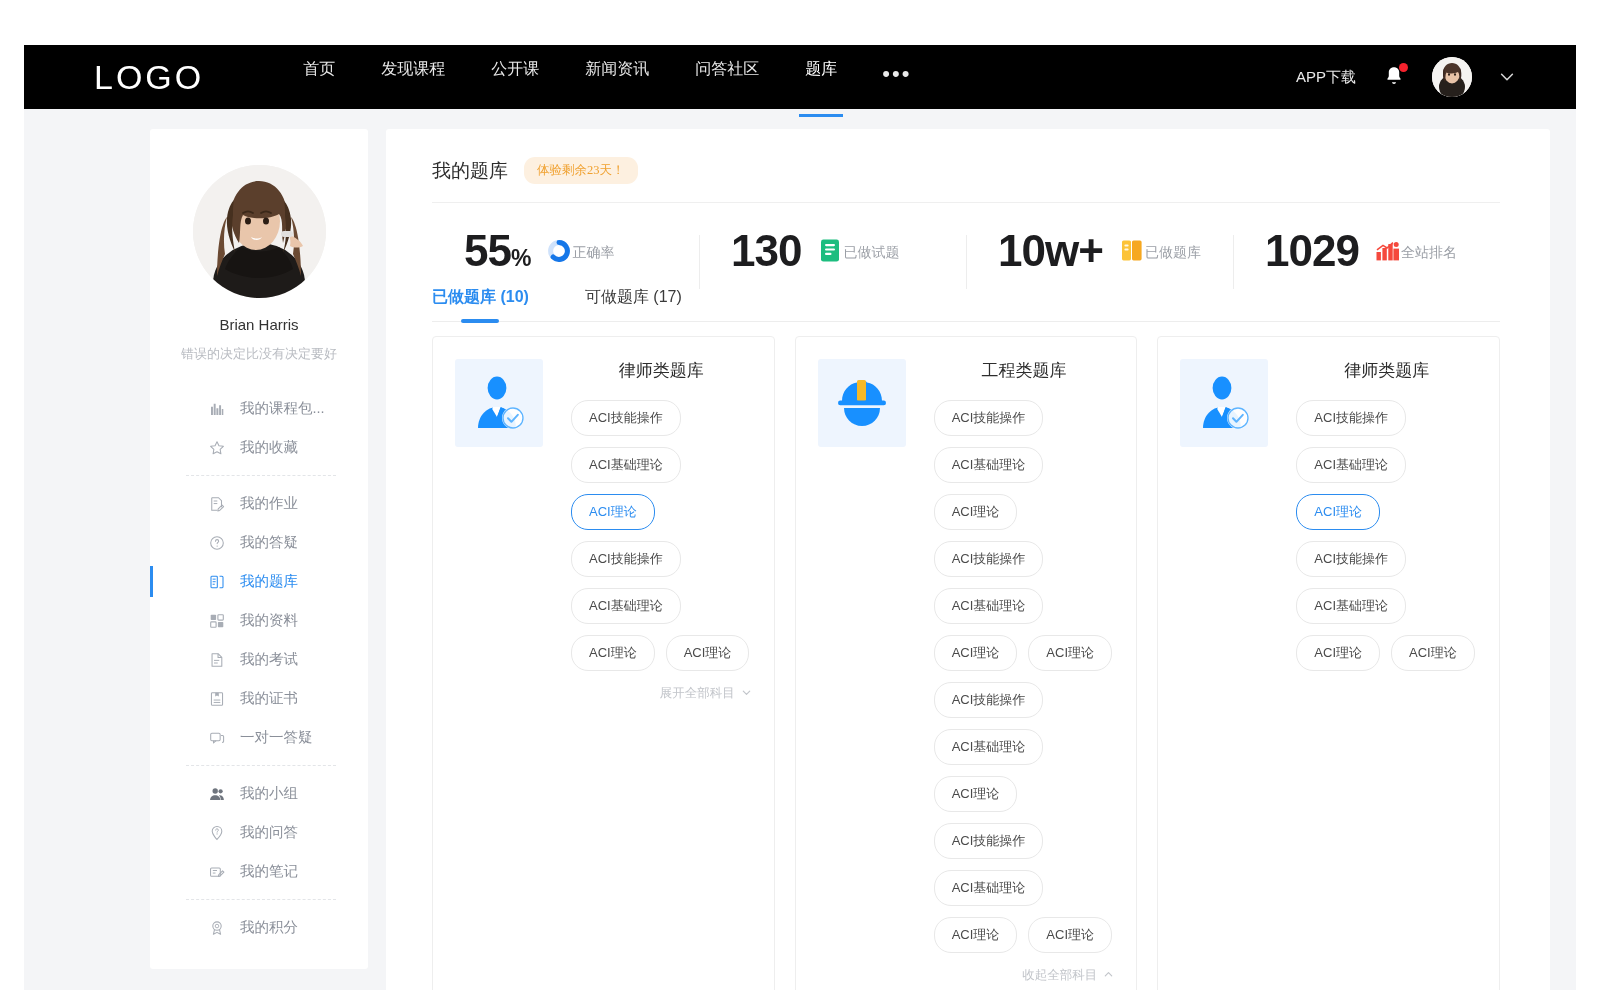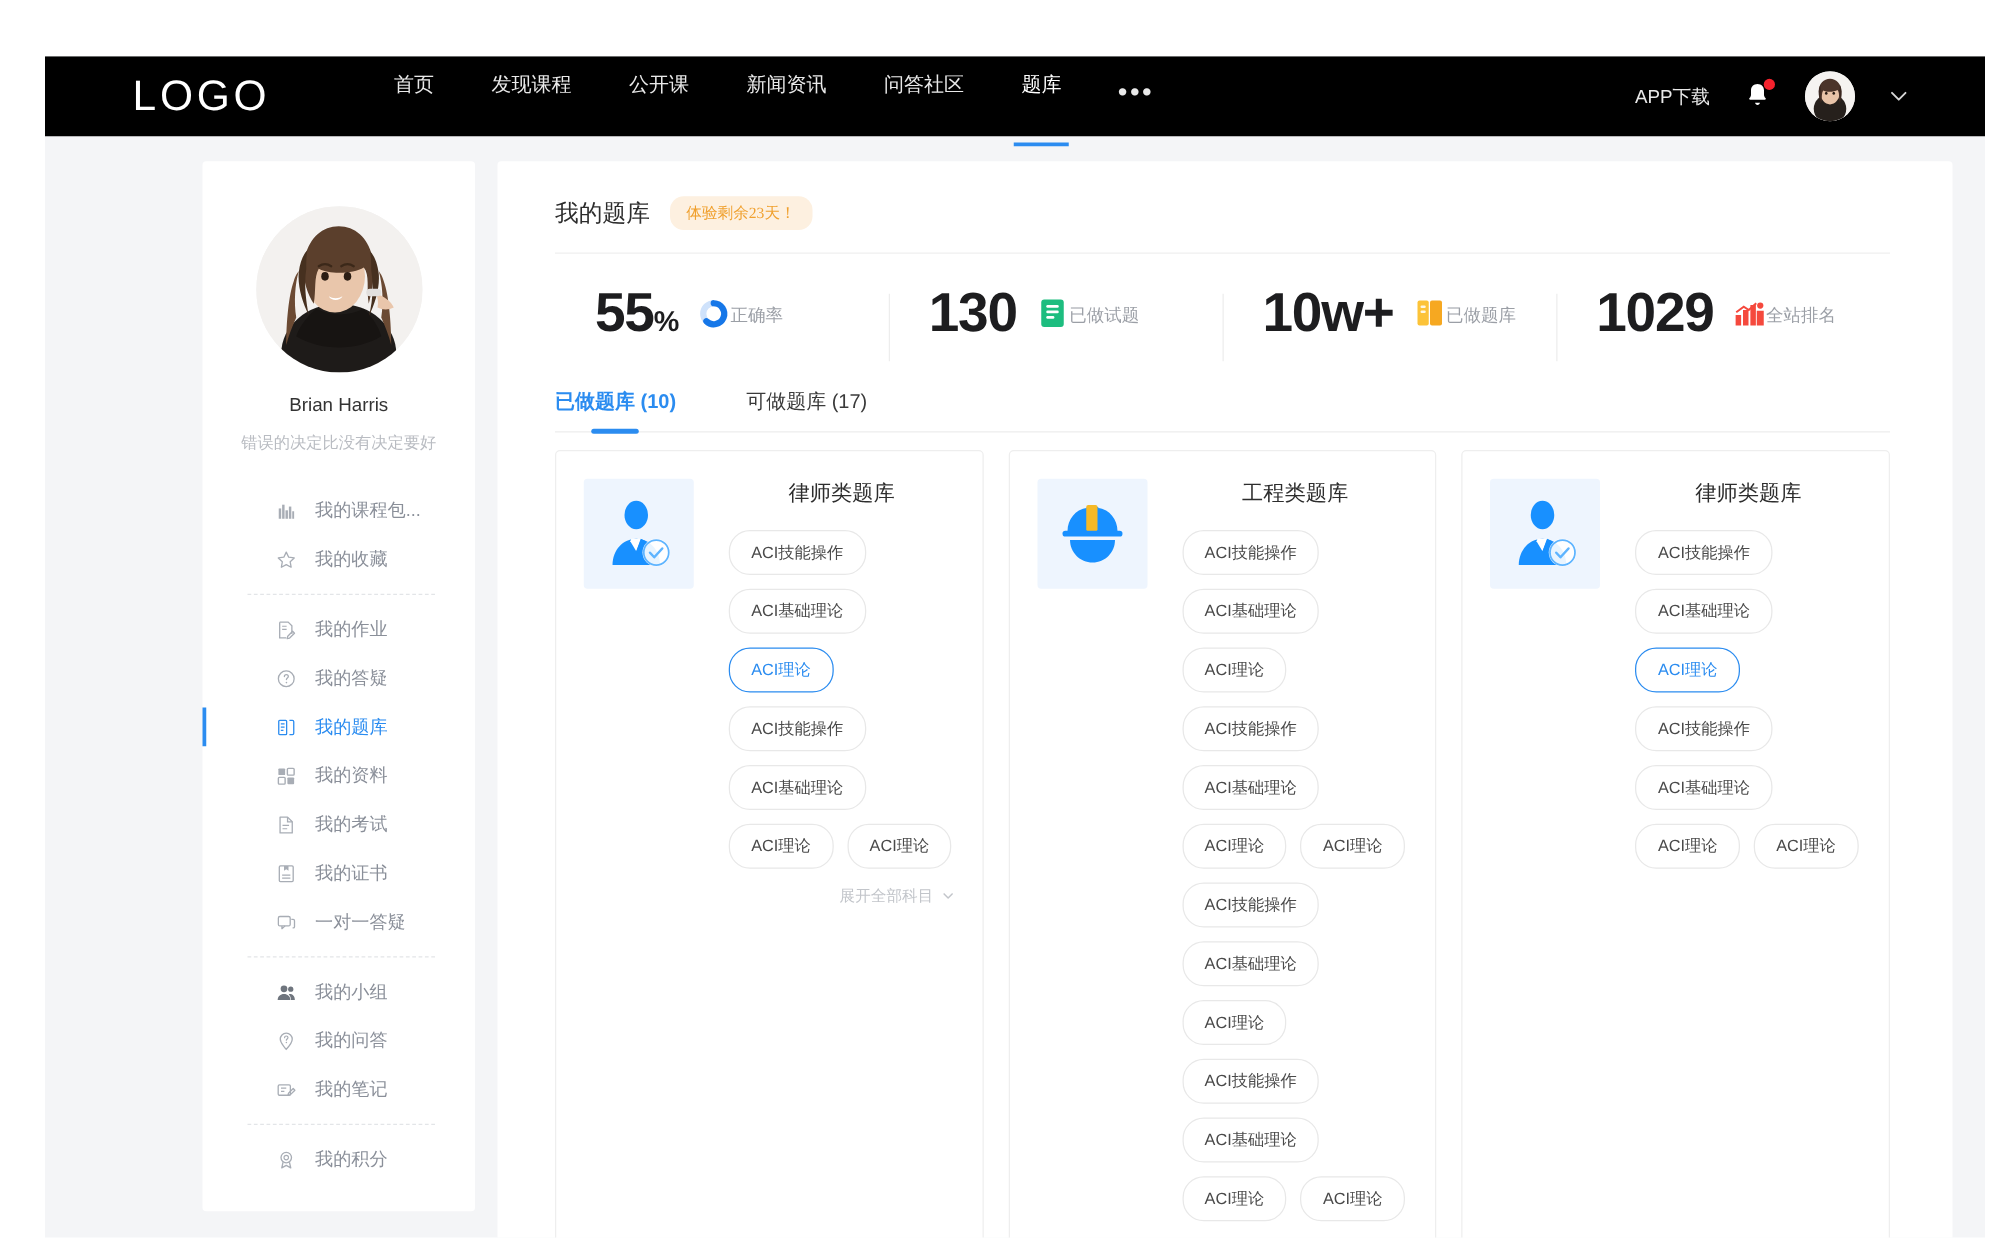--- a/index.html
+++ b/index.html
@@ -4,21 +4,21 @@
 <style>
   * { box-sizing: border-box; margin: 0; padding: 0; }
   html, body {
     width: 1600px; height: 990px;
     background: #ffffff;
     font-family: "Liberation Sans", "DejaVu Sans", sans-serif;
     overflow: hidden;
   }
   #page {
     position: absolute;
-    left: 36px; top: 45px;
+    left: 24px; top: 45px;
     width: 1552px; height: 945px;
     background: #f4f5f7;
     overflow: hidden;
   }
 
   
   .topnav {
     height: 64px;
     background: #000000;
     display: flex;
@@ -204,21 +204,20 @@
     margin-top: 15px;
     font-size: 14px;
     color: #9b9fa6;
   }
   .stat-icon { width: 26px; height: 26px; display: flex; align-items: center; justify-content: center; }
 
   
   .tabs {
     display: flex;
     gap: 56px;
-    margin-top: 24px;
     border-bottom: 1px solid #ededed;
     padding-bottom: 0;
   }
   .tab {
     font-size: 16px;
     color: #3a3a3a;
     padding-bottom: 13px;
     position: relative;
     cursor: pointer;
     white-space: nowrap;

